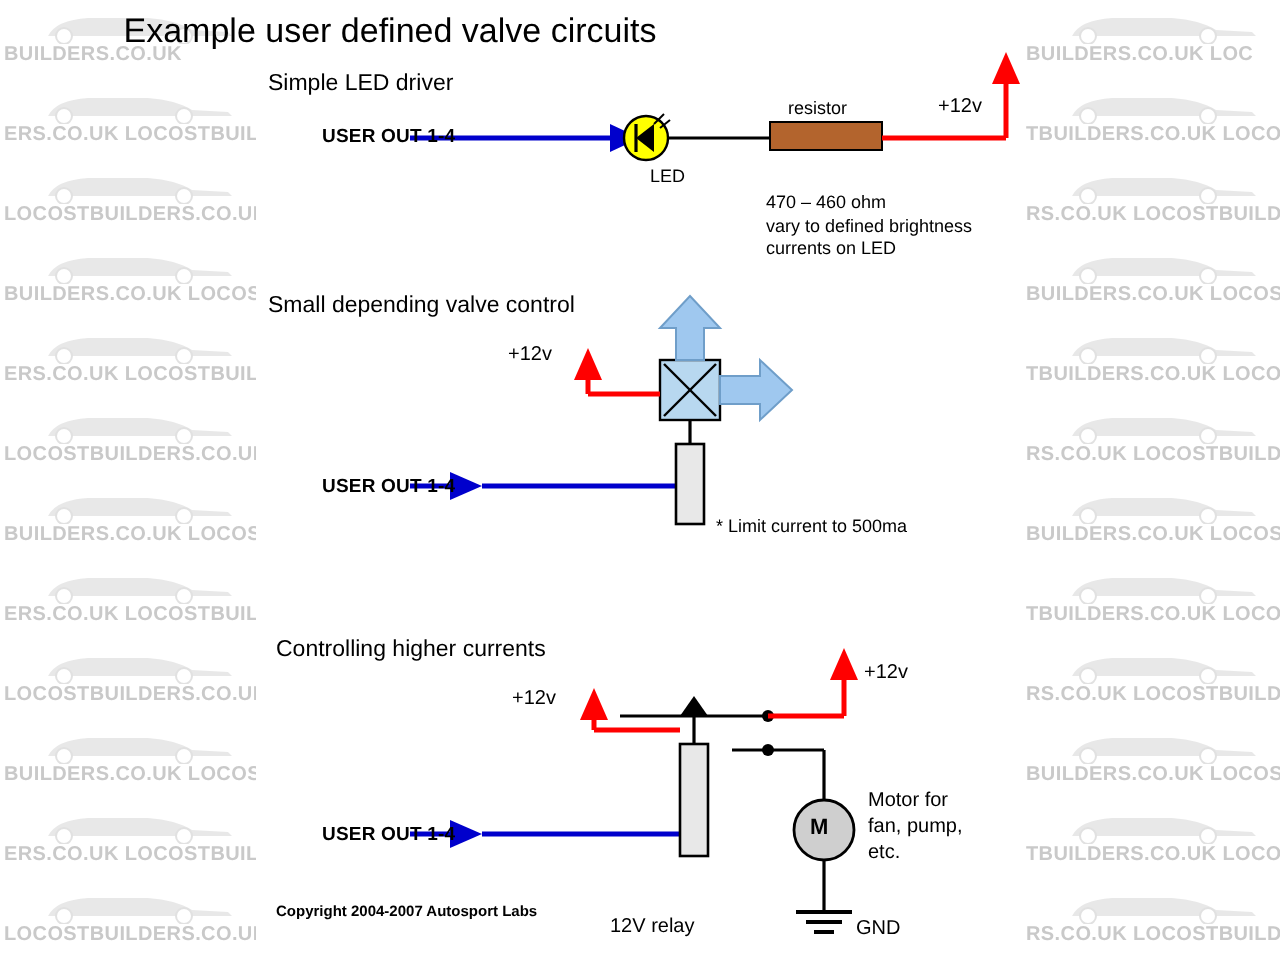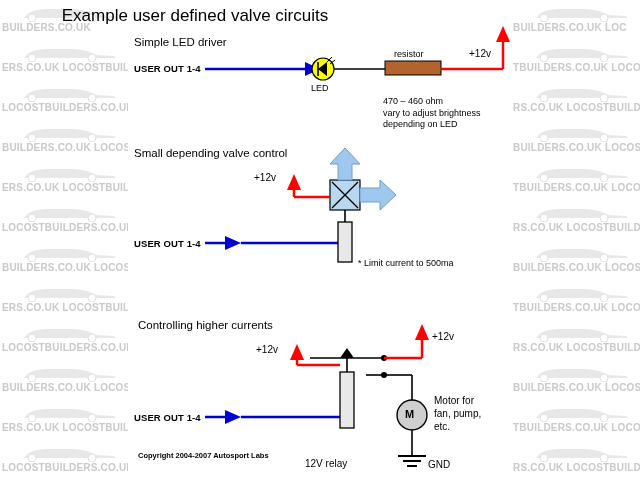--- a/index.html
+++ b/index.html
@@ -78,20 +78,21 @@
     font-size: 11.5px;
     color: #000;
   }
 
   .userout {
     position: absolute;
     font-size: 9.5px;
     font-weight: bold;
     color: #000;
     letter-spacing: .1px;
+    margin-left: 27px;
   }
 
   .note {
     position: absolute;
     font-size: 9px;
     color: #000;
     line-height: 11.5px;
   }
 
   .smalltxt {
@@ -398,27 +399,27 @@
       <line x1="398" y1="456" x2="426" y2="456" stroke="#000000" stroke-width="2"></line>
       <line x1="403" y1="461" x2="421" y2="461" stroke="#000000" stroke-width="2"></line>
       <line x1="407" y1="466" x2="417" y2="466" stroke="#000000" stroke-width="2"></line>
     </g>
   </svg>
 
   <div class="title">Example user defined valve circuits</div>
 
   <div class="sect-label" style="left:134px; top:36px;">Simple LED driver</div>
   <div class="userout" style="left:134px; top:63px;">USER OUT 1-4</div>
-  <div class="smalltxt" style="left:311px; top:83px;">LED</div>
+  <div class="smalltxt" style="left:325px; top:83px;">LED</div>
   <div class="smalltxt" style="left:394px; top:49px;">resistor</div>
   <div class="smalltxt" style="left:469px; top:48px; font-size:10px;">+12v</div>
   <div class="note" style="left:383px; top:96px;">
     <div>470 – 460 ohm</div>
-    <div>vary to adjust brightness</div>
-    <div>depending on LED</div>
+    <div>vary to defined brightness</div>
+    <div>currents on LED</div>
   </div>
 
   <div class="sect-label" style="left:134px; top:147px;">Small depending valve control</div>
   <div class="smalltxt" style="left:254px; top:172px; font-size:10px;">+12v</div>
   <div class="userout" style="left:134px; top:238px;">USER OUT 1-4</div>
   <div class="smalltxt" style="left:358px; top:258px;">* Limit current to 500ma</div>
 
   <div class="sect-label" style="left:138px; top:319px;">Controlling higher currents</div>
   <div class="smalltxt" style="left:256px; top:344px; font-size:10px;">+12v</div>
   <div class="smalltxt" style="left:432px; top:331px; font-size:10px;">+12v</div>

